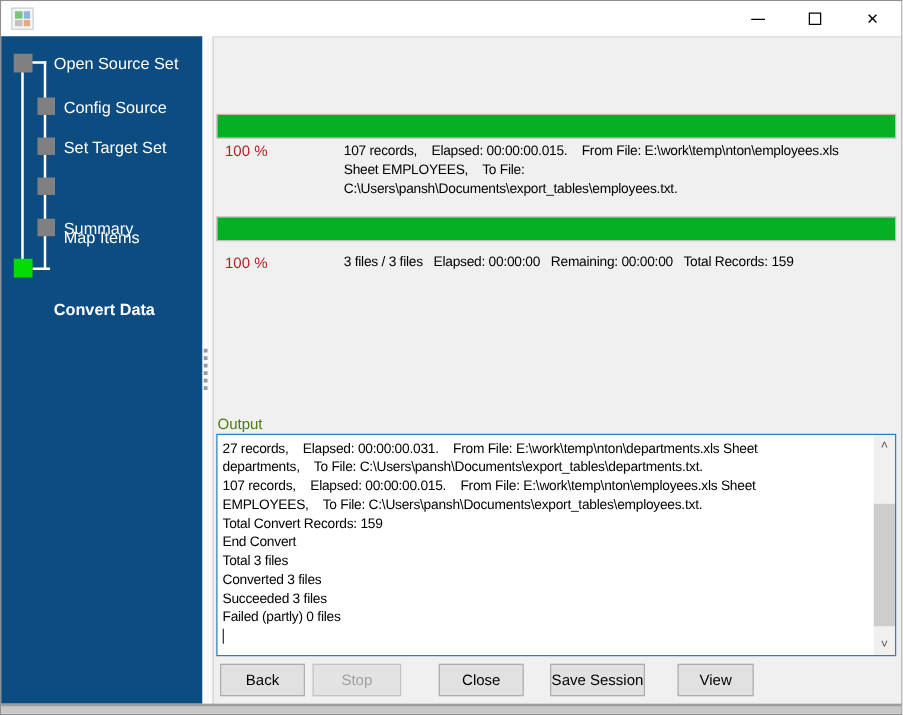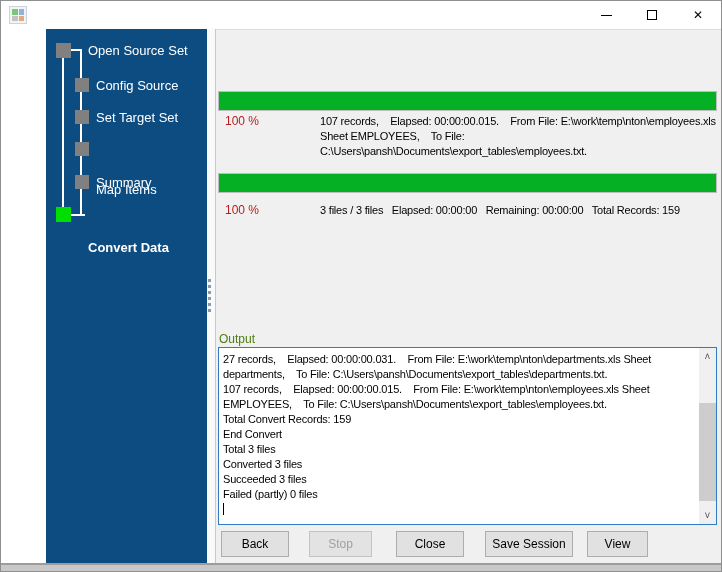--- a/index.html
+++ b/index.html
@@ -14,21 +14,21 @@
   .app-icon span { display:block; }
   .cell-g { background:#7cc47c; } .cell-b { background:#8fb3dd; }
   .cell-gr { background:#c2c2c2; } .cell-o { background:#e8a87c; }
   .win-controls { position:absolute; right:0; top:0; height:28px; display:flex; }
   .win-btn { width:46px; height:28px; display:flex; align-items:center; justify-content:center; cursor:default; }
   .glyph-min { width:11px; height:1px; background:#000; display:block; }
   .glyph-max { width:10px; height:10px; border:1px solid #000; display:block; }
   .glyph-close { font-size:12px; color:#000; line-height:1; }
 
   
-  .client { position:absolute; left:0; top:28px; width:720px; height:534px; display:flex;padding-left:45px; }
+  .client { position:absolute; left:0; top:28px; width:720px; height:534px; display:flex; }
 
   
   .sidebar { position:relative; width:161px; height:100%; background:#0d4c80; flex:0 0 161px; }
   .tline { position:absolute; background:#ffffff; }
   .sq { position:absolute; width:15px; height:15px; background:#808080; }
   .sq.small { width:14px; height:14px; }
   .sq.active { background:#00dd00; }
   .step-label { position:absolute; color:#ffffff; font-size:13px; line-height:15px; white-space:nowrap; }
   .step-label.bold { font-weight:bold;margin-top:32px; }
 
@@ -59,23 +59,23 @@
   .vscroll { position:absolute; right:0; top:0; bottom:0; width:17px; background:#f0f0f0; }
   .arr { position:absolute; left:0; width:17px; height:17px; color:#505050; font-size:10px;
          display:flex; align-items:center; justify-content:center; }
   .arr.up { top:0; } .arr.down { bottom:0; }
   .thumb { position:absolute; left:0; top:55px; width:17px; height:98px; background:#cdcdcd; }
 
   .btn { position:absolute; top:501px; height:26px; background:#e1e1e1; border:1px solid #adadad;
          font-family:"Liberation Sans", sans-serif; font-size:12px; color:#000; text-align:center; }
   .btn:disabled { color:#a0a0a0; border-color:#c3c3c3; background:#e3e3e3; }
   .btn-back { left:5px;  width:68px; }
-  .btn-stop { left:93px; width:63px; }
+  .btn-stop { left:79px; width:71px; }
   .btn-close{ left:180px; width:68px;text-align:center; }
-  .btn-save { left:269px; width:88px; }
+  .btn-save { left:269px; width:76px; }
   .btn-view { left:371px; width:61px; }
 
   
   .bottom-strip { position:absolute; left:0; bottom:0; width:720px; height:8px;
                   background:#c8c8c8; border-top:2px solid #9c9c9c; }
 </style>
 </head>
 <body>
 
 <div class="window">

